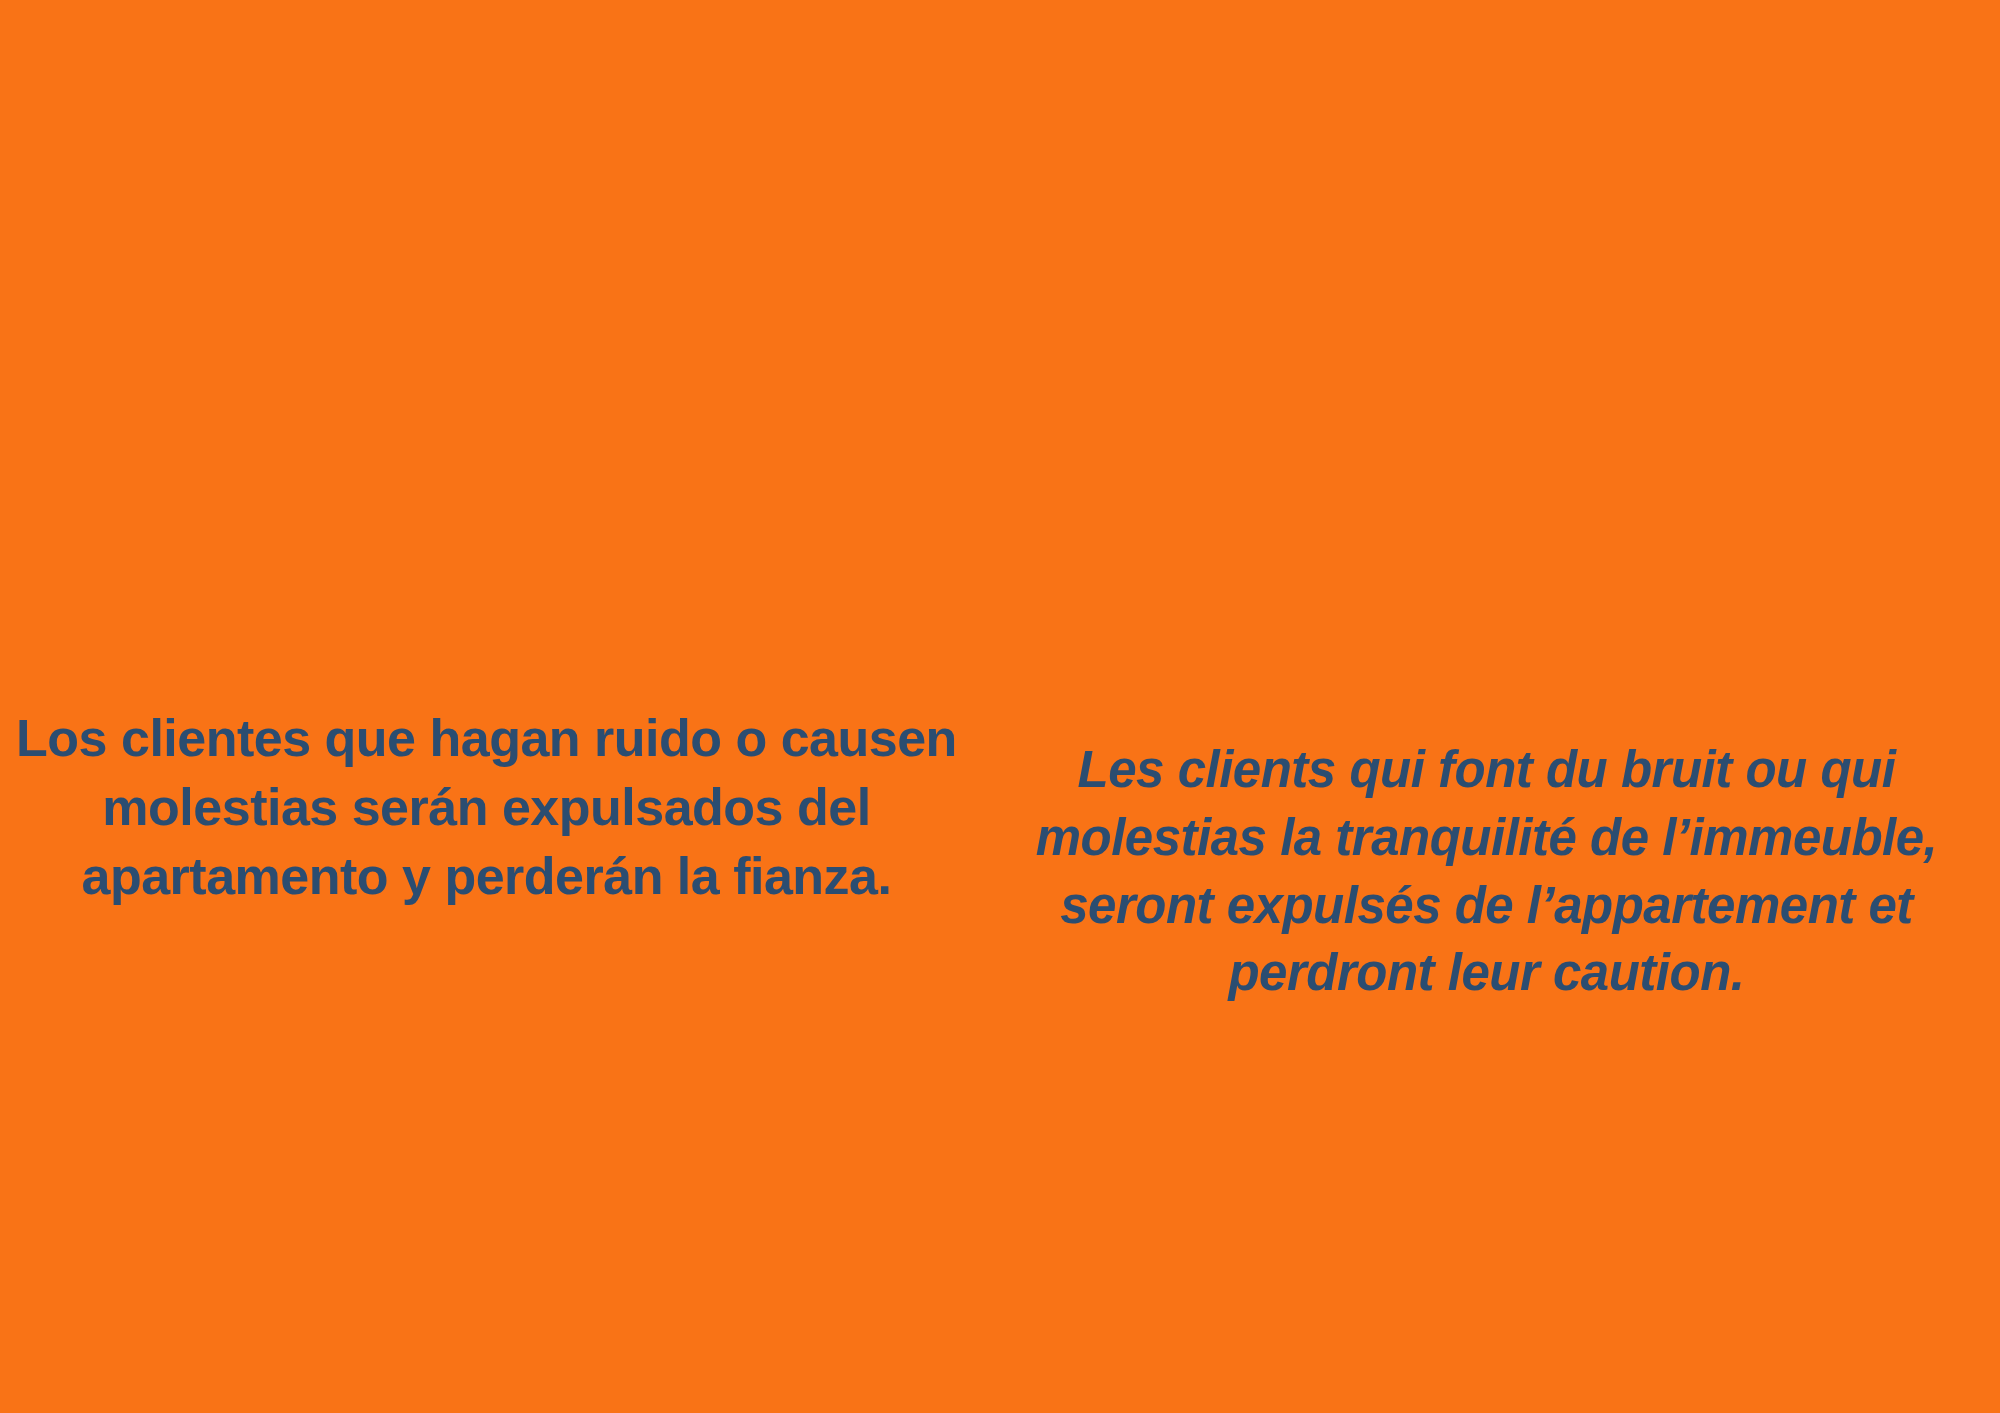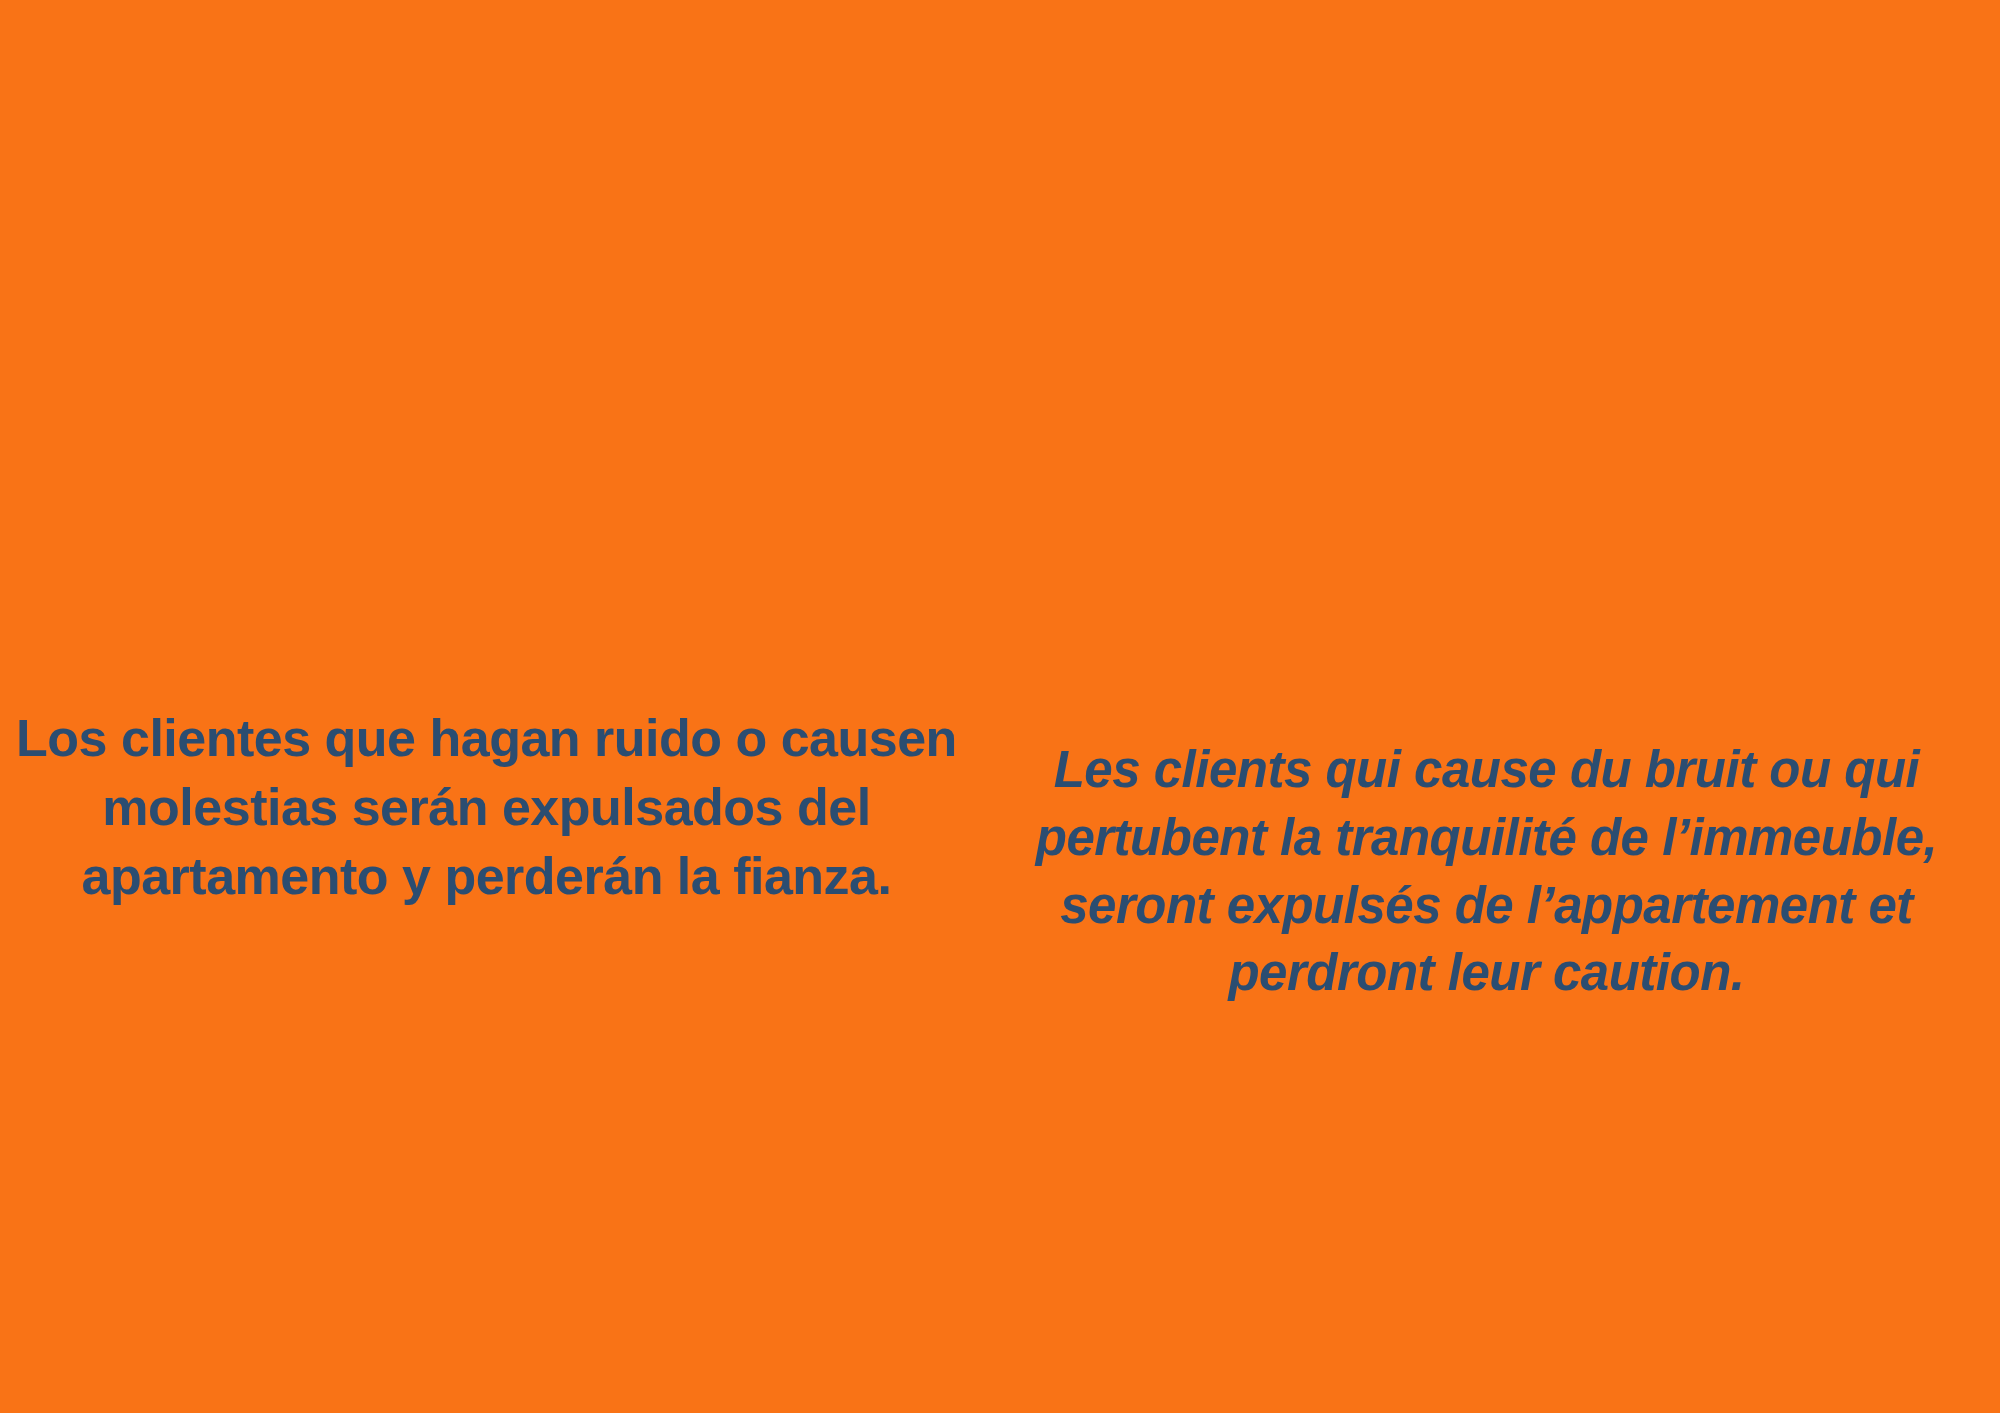--- a/index.html
+++ b/index.html
@@ -50,15 +50,15 @@
   }
 </style>
 </head>
 <body>
 
 <div class="notice-sheet">
 
   <div class="notice-block block-spanish">Los clientes que hagan ruido o causen molestias serán expulsados del apartamento y perderán la fianza.</div>
 
 
-  <div class="notice-block block-french">Les clients qui cause du bruit ou qui pertubent la tranquilité de l’immeuble, seront expulsés de l’appartement et perdront leur caution.</div>
+  <div class="notice-block block-french">Les clients qui font du bruit ou qui molestias la tranquilité de l’immeuble, seront expulsés de l’appartement et perdront leur caution.</div>
 
 </div>
 
 </body></html>

